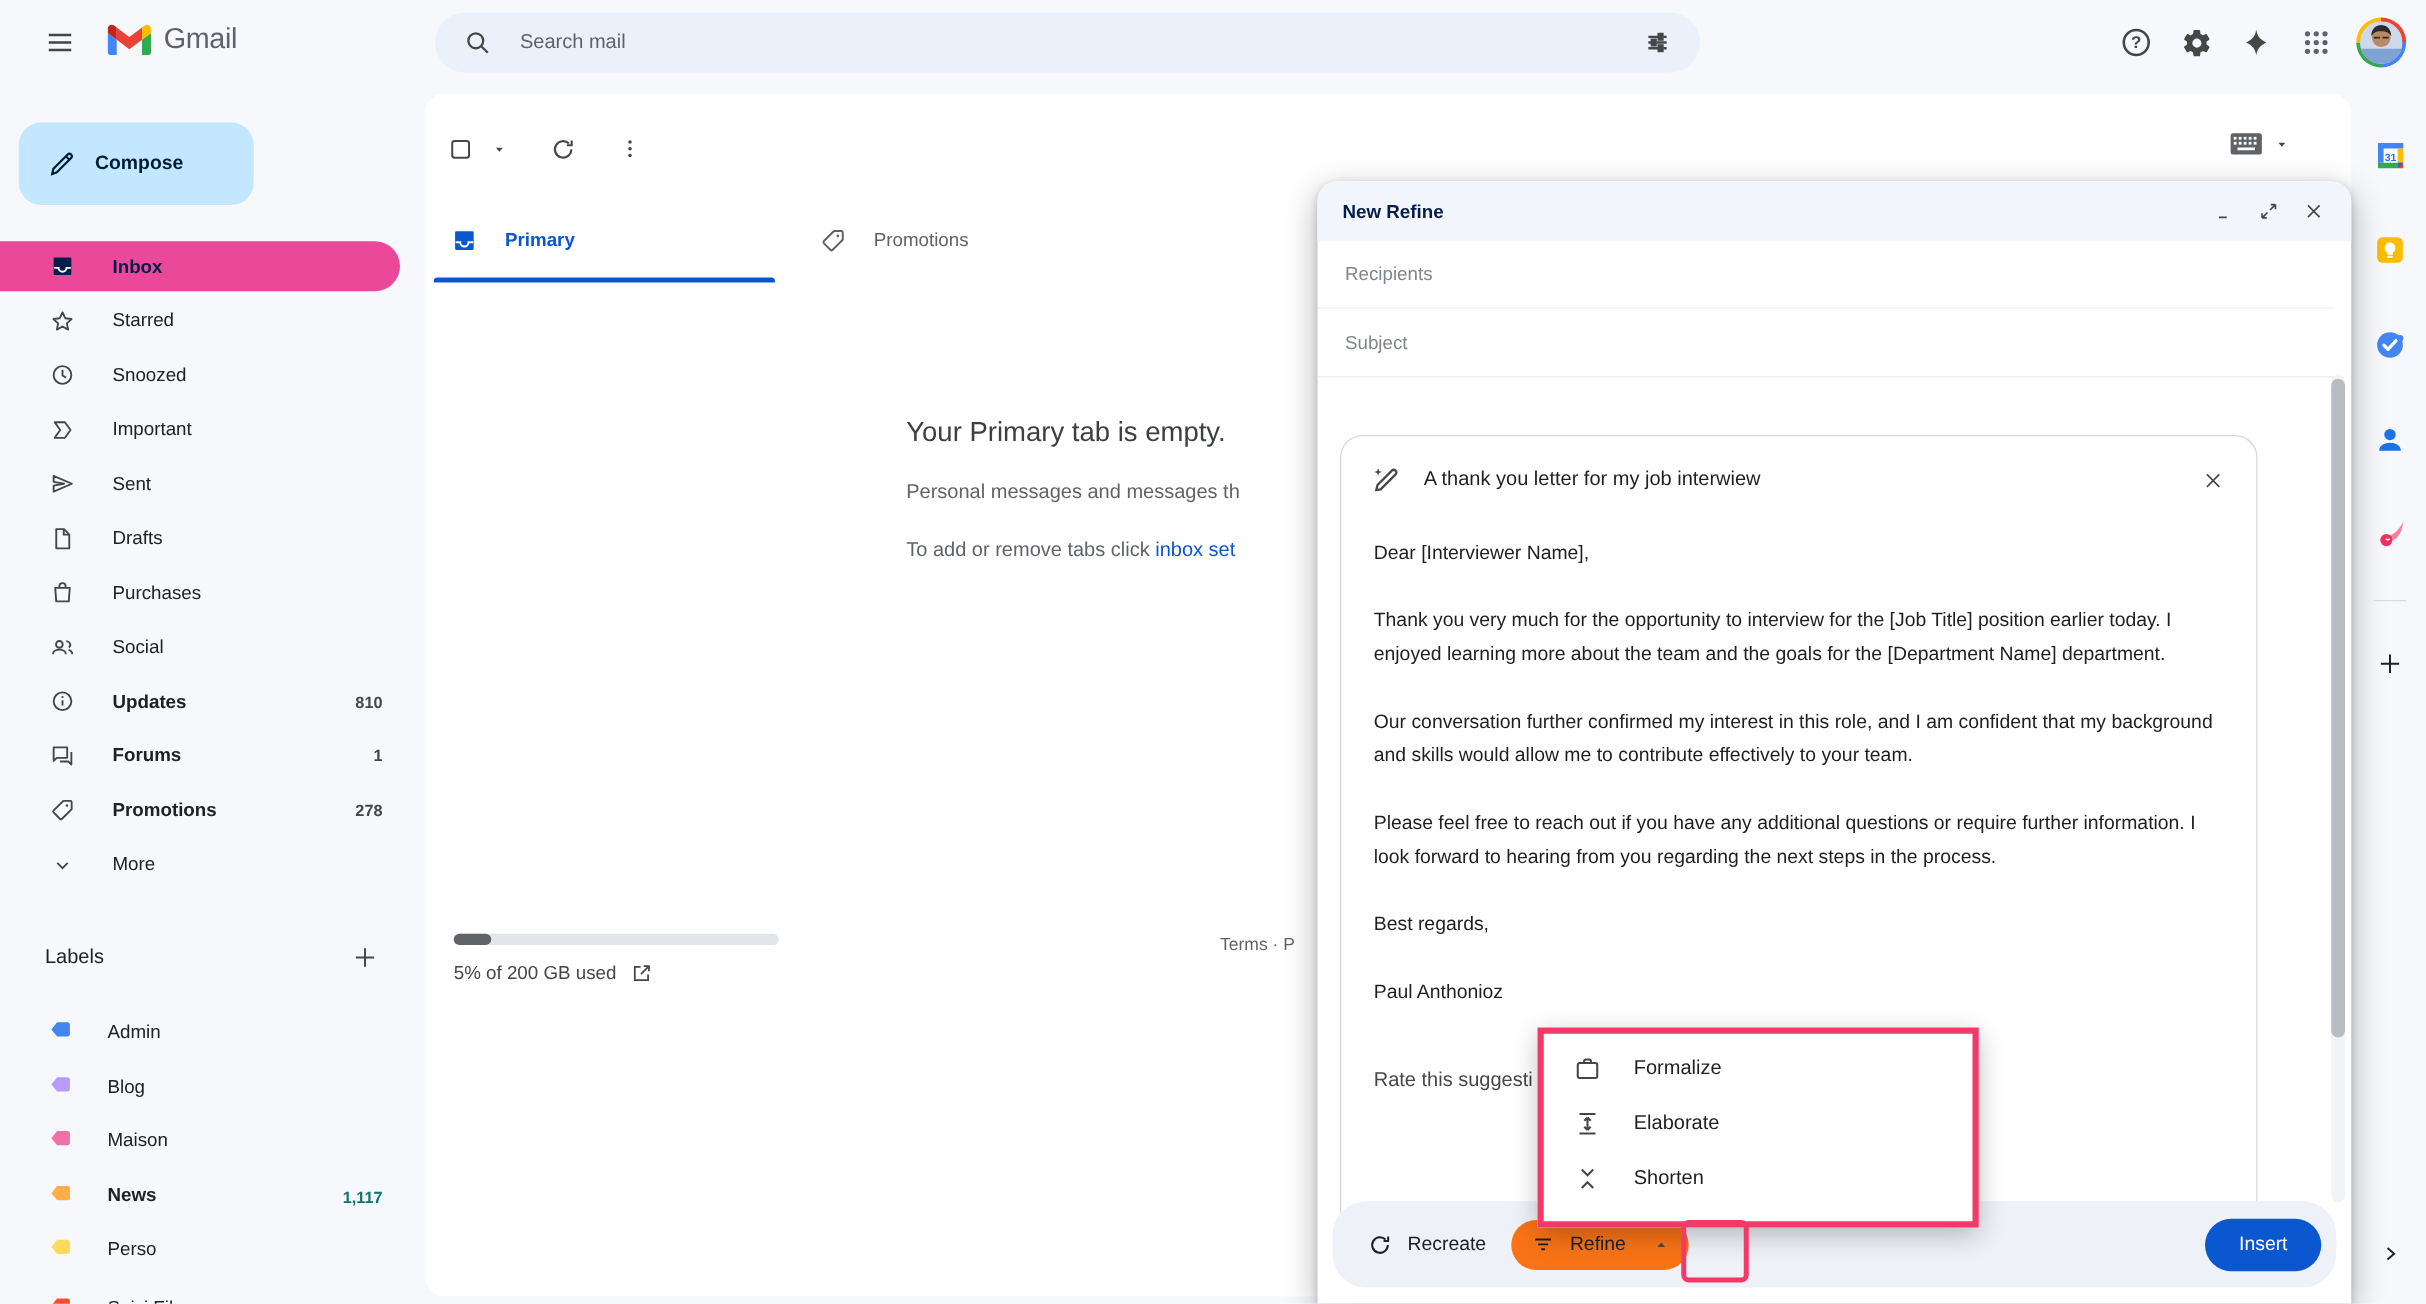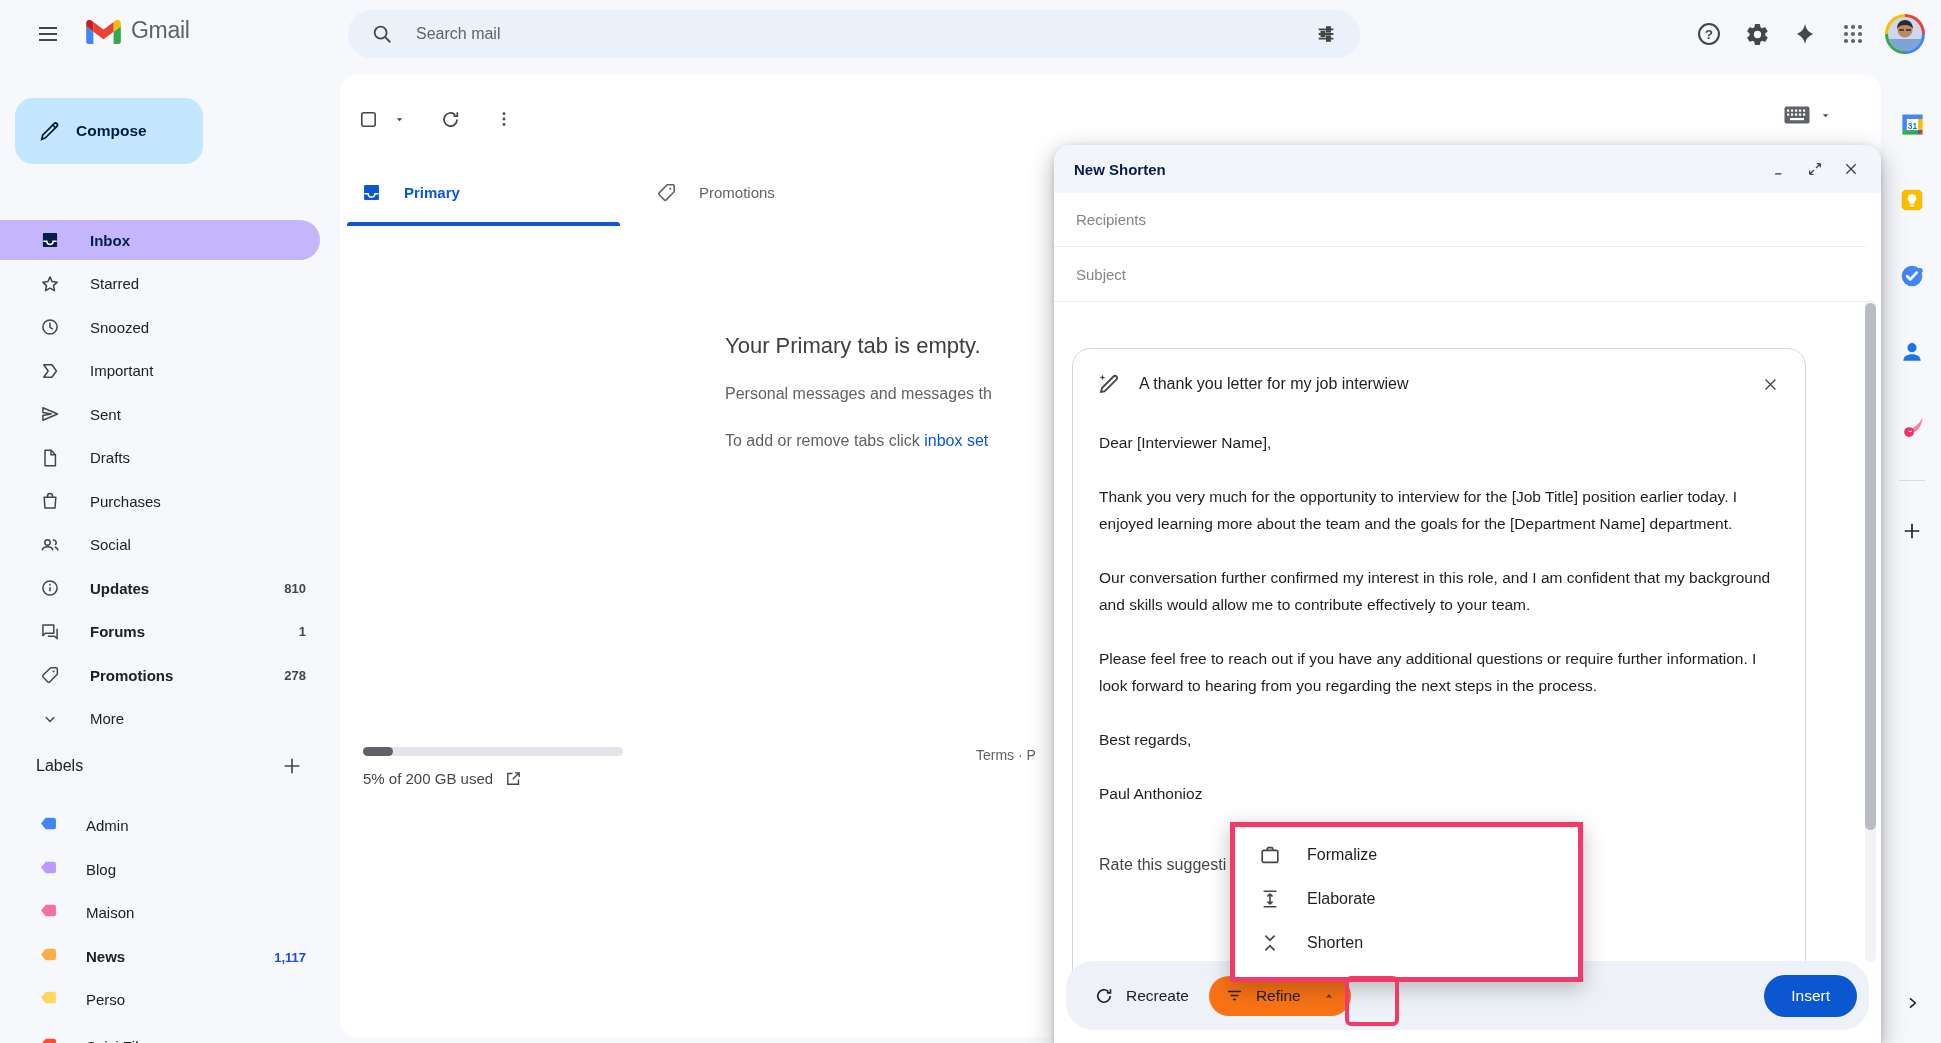--- a/index.html
+++ b/index.html
@@ -35,21 +35,21 @@
   .nav-item.active { font-weight:700; }
   .nav-item.active .nav-label { color:#041e49; font-weight:700; }
   .nav-item.active .nav-icon { color:#041e49; }
   .labels-head { position:absolute; left:36px; right:30px; top:680px; height:36px; display:flex; align-items:center; }
   .labels-head .lh-title { font-size:16px; font-weight:500; color:#202124; }
   .labels-head .plus { margin-left:auto; width:36px; height:36px; color:#444746; }
   .labellist { position:absolute; left:0; top:726px; width:340px; }
   .label-item { height:40px; margin:0 20px 3.5px 0; border-radius:0 20px 20px 0; display:flex; align-items:flex-end; padding:0 14px 0 38px; cursor:pointer; }
   .label-item .tagic { width:21px; height:21px; flex:none; }
   .label-item .lname { margin-left:27px; font-size:15px; color:#202124; }
-  .label-item .lcount { margin-left:auto; font-size:13px; color:#1d4ed8; }
+  .label-item .lcount { margin-left:auto; font-size:13px; color:#0f766e; }
   .label-item.bold .lname, .label-item.bold .lcount { font-weight:700; }
 
   
   .card { position:absolute; left:340px; top:75px; width:1541px; bottom:6px; background:#fff; border-radius:16px; }
   .toolbar { position:absolute; left:0; top:22px; height:44px; display:flex; align-items:center; }
   .toolbar .ibtn { color:#444746; }
   .tabs { position:absolute; left:7px; top:83px; height:68px; display:flex; }
   .tab { width:273px; display:flex; align-items:center; padding-left:14px; gap:22px; cursor:pointer; position:relative; }
   .tab .tlabel { font-size:15px; color:#5f6368; }
   .tab.active .tlabel { color:#0b57d0; font-weight:600; }
@@ -202,21 +202,21 @@
       <span>
         <svg width="22" height="22" viewBox="0 0 24 24">
             <path d="M3 21l1-4.5L16.5 4a2.1 2.1 0 013 3L7 19.5 3 21z" fill="none" stroke="#001d35" stroke-width="1.9"></path>
             <path d="M15 5.5l3.5 3.5" stroke="#001d35" stroke-width="1.9"></path>
           </svg>
       </span>
       <span>Compose</span>
     </div>
 
     <div class="nav">
-      <div class="nav-item active" style="background: #c4b5fd; margin-top: 27px;">
+      <div class="nav-item active" style="background: #ec4899;">
         <span class="nav-icon">
           <svg width="20" height="20" viewBox="0 0 24 24">
               <path d="M4.5 3.5h15a1 1 0 011 1v15a1 1 0 01-1 1h-15a1 1 0 01-1-1v-15a1 1 0 011-1z" fill="#041e49"></path>
               <path d="M4 13.5h4.2a3.8 3.8 0 007.6 0H20" stroke="#fff" stroke-width="1.8" fill="none"></path>
             </svg>
         </span>
         <span class="nav-label">Inbox</span>
         <span class="nav-count"></span>
       </div>
       <div class="nav-item">
@@ -485,21 +485,21 @@
             <path d="M19 13.5V20H4V5h6.5"></path>
             <path d="M14 4h6v6M20 4l-9 9"></path>
           </svg>
       </span>
     </div>
     <div class="terms">Terms · P</div>
   </div>
 
   <div class="compose">
     <div class="cw-header">
-      <span class="cw-title">New Shorten</span>
+      <span class="cw-title">New Refine</span>
       <span class="cw-hbtns">
         <span class="ibtn">
           <svg width="15" height="15" viewBox="0 0 24 24">
               <path d="M5 19h10" stroke="#444746" stroke-width="2.2"></path>
             </svg>
         </span>
         <span class="ibtn">
           <svg width="16" height="16" viewBox="0 0 24 24" fill="none" stroke="#444746" stroke-width="2">
               <path d="M20 4l-6.5 6.5M20 4h-5.5M20 4v5.5M4 20l6.5-6.5M4 20h5.5M4 20v-5.5"></path>
             </svg>

